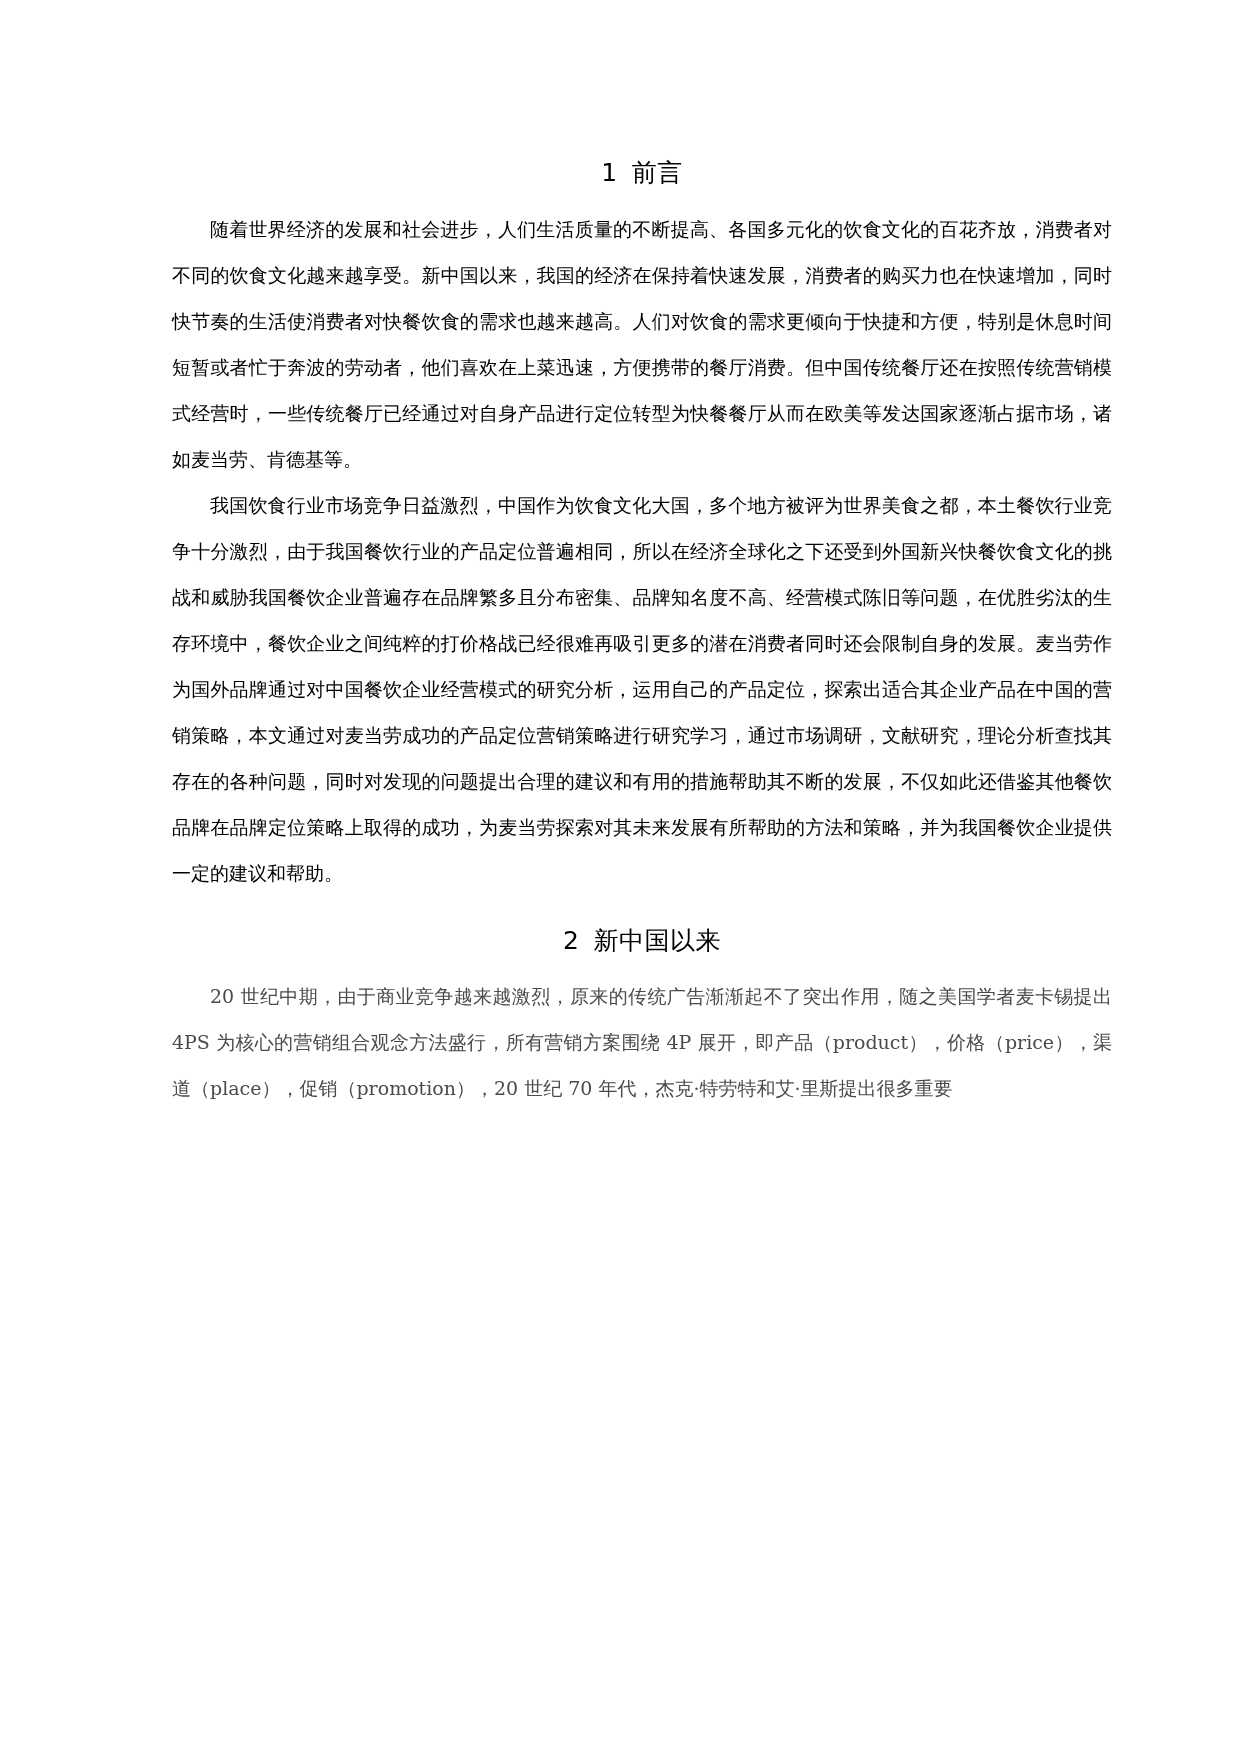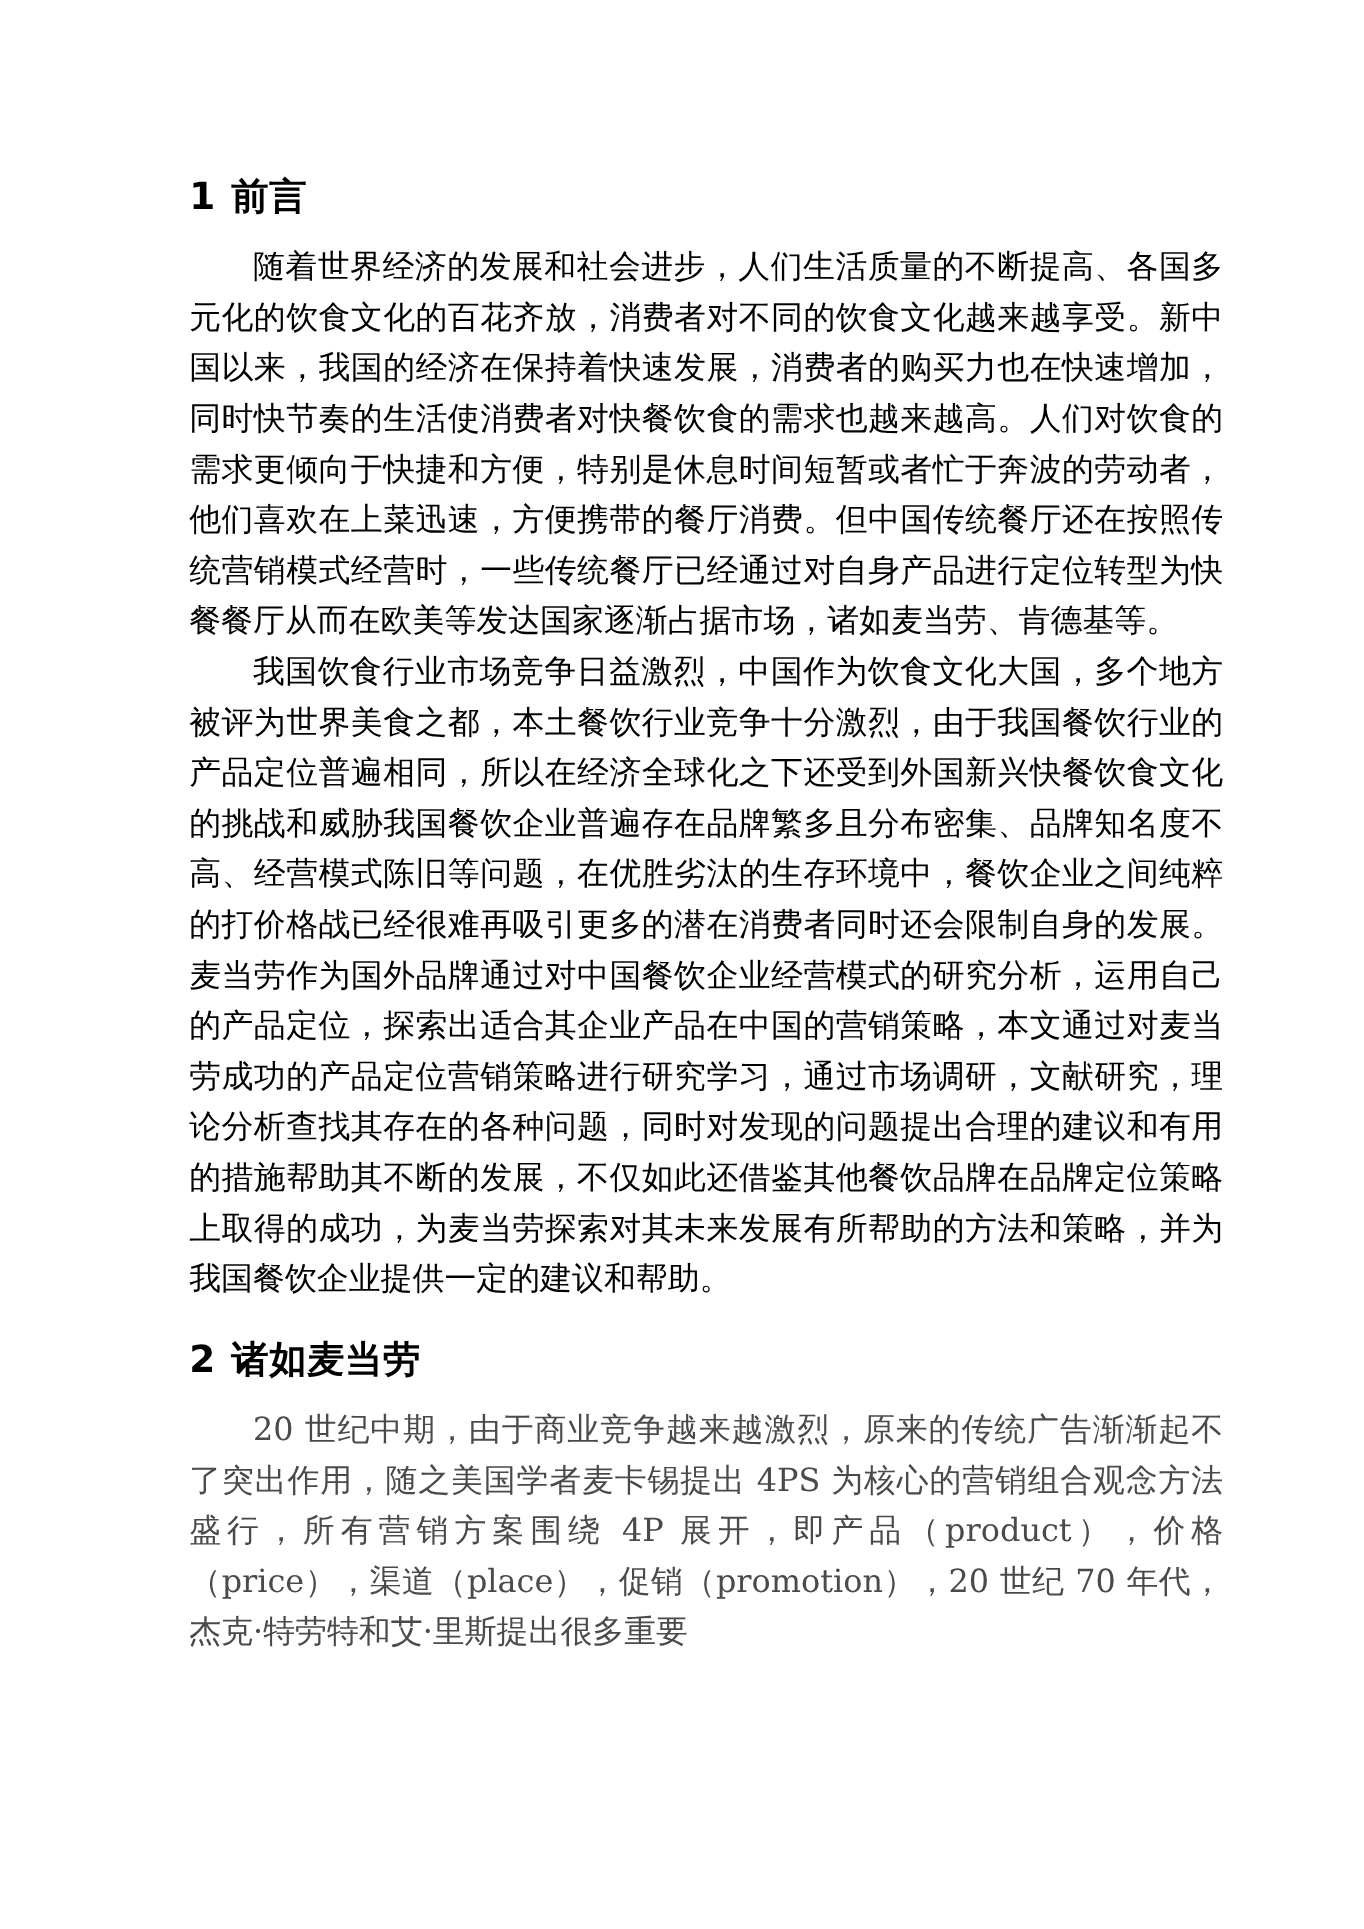--- a/index.html
+++ b/index.html
@@ -12,41 +12,42 @@
     height: 1754px;
     background: #ffffff;
     position: relative;
     box-sizing: border-box;
     padding: 150px 128px 120px 172px;
     font-family: "Liberation Serif", "DejaVu Serif", serif;
     color: #000000;
   }
   .h1 {
     font-family: "DejaVu Sans", "Liberation Sans", sans-serif;
-    font-size: 34px;
-    font-weight: bold;
+    font-size: 25px;
+    font-weight: normal;
     letter-spacing: 0.5px;
     margin: 0 0 14px 0;
     line-height: 1.5;
+    text-align: center;
   }
   .h1 .num {
     margin-right: 14px;
   }
   .h2 {
     font-family: "DejaVu Sans", "Liberation Sans", sans-serif;
     font-size: 23px;
     font-weight: bold;
     margin: 26px 0 18px 0;
     line-height: 1.5;
   }
   .h2 .num {
     margin-right: 12px;
   }
   p.body {
-    font-size: 29px;
+    font-size: 19px;
     line-height: 46px;
     text-align: justify;
     text-justify: inter-ideograph;
     margin: 0 0 0 0;
     text-indent: 2em;
     font-family: "DejaVu Serif", "Liberation Serif", serif;
   }
   p.faded {
     color: #4a4a4a;
   }
@@ -59,19 +60,19 @@
 
   <h1 class="h1 sec1">
     <span class="num">1</span><span>前言</span>
   </h1>
 
   <p class="body">随着世界经济的发展和社会进步，人们生活质量的不断提高、各国多元化的饮食文化的百花齐放，消费者对不同的饮食文化越来越享受。新中国以来，我国的经济在保持着快速发展，消费者的购买力也在快速增加，同时快节奏的生活使消费者对快餐饮食的需求也越来越高。人们对饮食的需求更倾向于快捷和方便，特别是休息时间短暂或者忙于奔波的劳动者，他们喜欢在上菜迅速，方便携带的餐厅消费。但中国传统餐厅还在按照传统营销模式经营时，一些传统餐厅已经通过对自身产品进行定位转型为快餐餐厅从而在欧美等发达国家逐渐占据市场，诸如麦当劳、肯德基等。</p>
 
   <p class="body">我国饮食行业市场竞争日益激烈，中国作为饮食文化大国，多个地方被评为世界美食之都，本土餐饮行业竞争十分激烈，由于我国餐饮行业的产品定位普遍相同，所以在经济全球化之下还受到外国新兴快餐饮食文化的挑战和威胁我国餐饮企业普遍存在品牌繁多且分布密集、品牌知名度不高、经营模式陈旧等问题，在优胜劣汰的生存环境中，餐饮企业之间纯粹的打价格战已经很难再吸引更多的潜在消费者同时还会限制自身的发展。麦当劳作为国外品牌通过对中国餐饮企业经营模式的研究分析，运用自己的产品定位，探索出适合其企业产品在中国的营销策略，本文通过对麦当劳成功的产品定位营销策略进行研究学习，通过市场调研，文献研究，理论分析查找其存在的各种问题，同时对发现的问题提出合理的建议和有用的措施帮助其不断的发展，不仅如此还借鉴其他餐饮品牌在品牌定位策略上取得的成功，为麦当劳探索对其未来发展有所帮助的方法和策略，并为我国餐饮企业提供一定的建议和帮助。</p>
 
   <h1 class="h1" style="margin-top:26px;">
-    <span class="num">2</span><span>诸如麦当劳</span>
+    <span class="num">2</span><span>新中国以来</span>
   </h1>
 
 
   <p class="body faded">20 世纪中期，由于商业竞争越来越激烈，原来的传统广告渐渐起不了突出作用，随之美国学者麦卡锡提出 4PS 为核心的营销组合观念方法盛行，所有营销方案围绕 4P 展开，即产品（product），价格（price），渠道（place），促销（promotion），20 世纪 70 年代，杰克·特劳特和艾·里斯提出很多重要</p>
 
 </div>
 
 </body></html>

